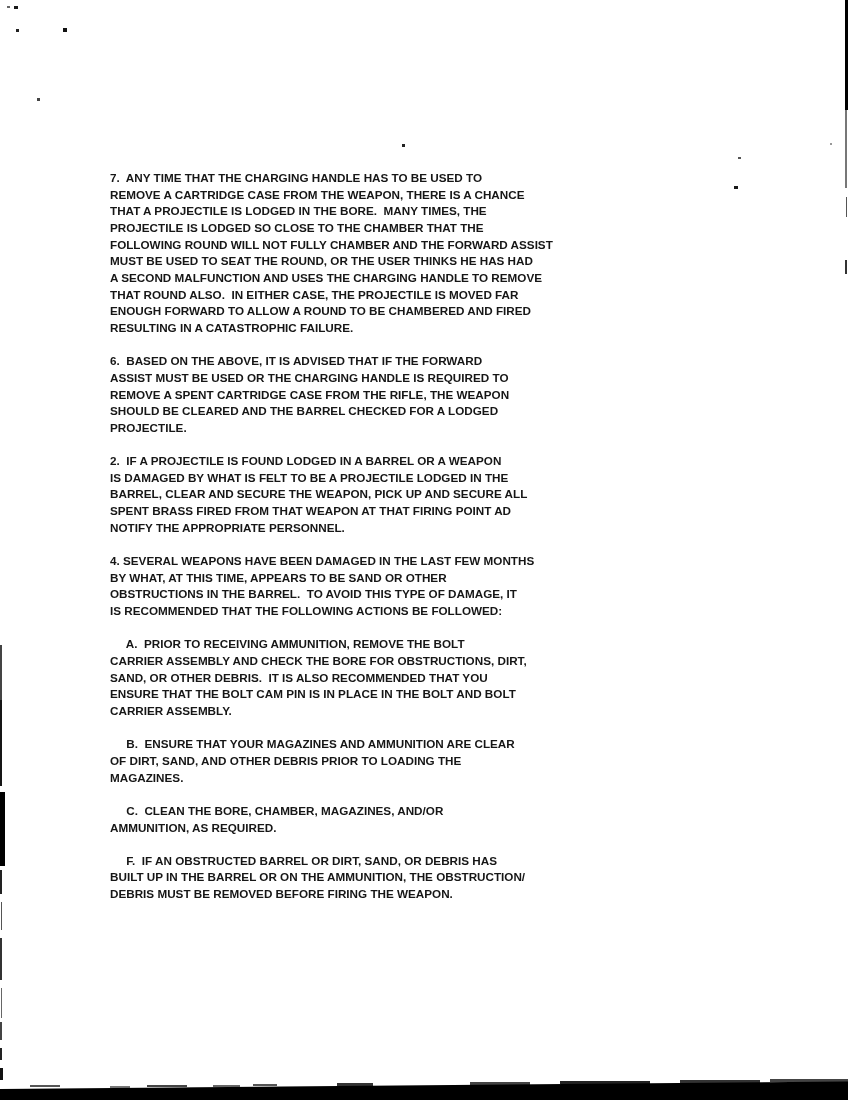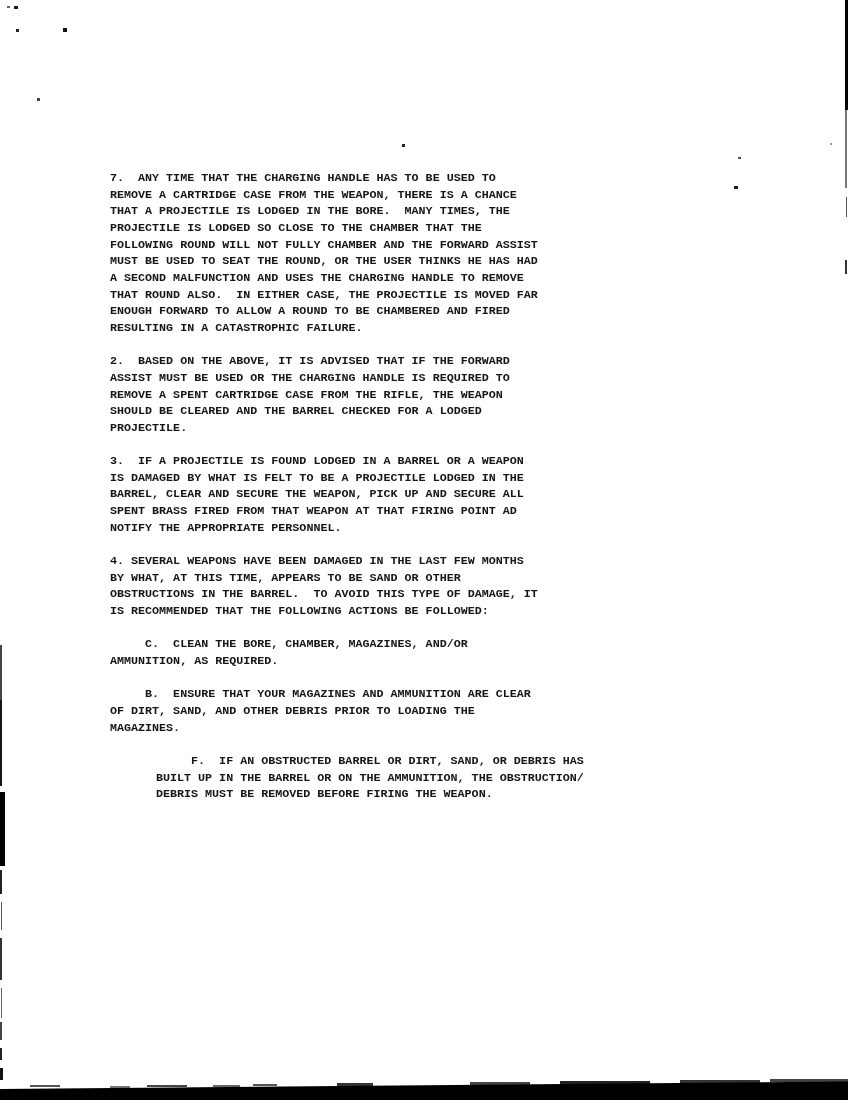--- a/index.html
+++ b/index.html
@@ -17,29 +17,29 @@
   }
   .doc-text {
     position: absolute;
     left: 110px;
     top: 170px;
     width: 640px;
   }
   .doc-text pre {
     margin: 0 0 16.65px 0;
     padding: 0;
-    font-family: Liberation Mono, monospace;
+    font-family: Liberation Sans, sans-serif;
     font-size: 11.7px;
     line-height: 16.65px;
     font-weight: 700;
     color: #161616;
     letter-spacing: 0px;
     white-space: pre;
   }
-  .doc-text pre:last-child { margin-bottom: 0; margin-left: 46px; }
+  .doc-text pre:last-child { margin-bottom: 0; }
   .artifact {
     position: absolute;
     pointer-events: none;
   }
   .bottom-bar {
     position: absolute;
     left: 0;
     top: 1081px;
     width: 848px;
     height: 19px;
@@ -56,39 +56,44 @@
     <pre>7.  ANY TIME THAT THE CHARGING HANDLE HAS TO BE USED TO
 REMOVE A CARTRIDGE CASE FROM THE WEAPON, THERE IS A CHANCE
 THAT A PROJECTILE IS LODGED IN THE BORE.  MANY TIMES, THE
 PROJECTILE IS LODGED SO CLOSE TO THE CHAMBER THAT THE
 FOLLOWING ROUND WILL NOT FULLY CHAMBER AND THE FORWARD ASSIST
 MUST BE USED TO SEAT THE ROUND, OR THE USER THINKS HE HAS HAD
 A SECOND MALFUNCTION AND USES THE CHARGING HANDLE TO REMOVE
 THAT ROUND ALSO.  IN EITHER CASE, THE PROJECTILE IS MOVED FAR
 ENOUGH FORWARD TO ALLOW A ROUND TO BE CHAMBERED AND FIRED
 RESULTING IN A CATASTROPHIC FAILURE.</pre>
-    <pre>2.  BASED ON THE ABOVE, IT IS ADVISED THAT IF THE FORWARD
+    <pre>6.  BASED ON THE ABOVE, IT IS ADVISED THAT IF THE FORWARD
 ASSIST MUST BE USED OR THE CHARGING HANDLE IS REQUIRED TO
 REMOVE A SPENT CARTRIDGE CASE FROM THE RIFLE, THE WEAPON
 SHOULD BE CLEARED AND THE BARREL CHECKED FOR A LODGED
 PROJECTILE.</pre>
-    <pre>3.  IF A PROJECTILE IS FOUND LODGED IN A BARREL OR A WEAPON
+    <pre>2.  IF A PROJECTILE IS FOUND LODGED IN A BARREL OR A WEAPON
 IS DAMAGED BY WHAT IS FELT TO BE A PROJECTILE LODGED IN THE
 BARREL, CLEAR AND SECURE THE WEAPON, PICK UP AND SECURE ALL
 SPENT BRASS FIRED FROM THAT WEAPON AT THAT FIRING POINT AD
 NOTIFY THE APPROPRIATE PERSONNEL.</pre>
     <pre>4. SEVERAL WEAPONS HAVE BEEN DAMAGED IN THE LAST FEW MONTHS
 BY WHAT, AT THIS TIME, APPEARS TO BE SAND OR OTHER
 OBSTRUCTIONS IN THE BARREL.  TO AVOID THIS TYPE OF DAMAGE, IT
 IS RECOMMENDED THAT THE FOLLOWING ACTIONS BE FOLLOWED:</pre>
-    <pre>     C.  CLEAN THE BORE, CHAMBER, MAGAZINES, AND/OR
-AMMUNITION, AS REQUIRED.</pre>
+    <pre>     A.  PRIOR TO RECEIVING AMMUNITION, REMOVE THE BOLT
+CARRIER ASSEMBLY AND CHECK THE BORE FOR OBSTRUCTIONS, DIRT,
+SAND, OR OTHER DEBRIS.  IT IS ALSO RECOMMENDED THAT YOU
+ENSURE THAT THE BOLT CAM PIN IS IN PLACE IN THE BOLT AND BOLT
+CARRIER ASSEMBLY.</pre>
     <pre>     B.  ENSURE THAT YOUR MAGAZINES AND AMMUNITION ARE CLEAR
 OF DIRT, SAND, AND OTHER DEBRIS PRIOR TO LOADING THE
 MAGAZINES.</pre>
+    <pre>     C.  CLEAN THE BORE, CHAMBER, MAGAZINES, AND/OR
+AMMUNITION, AS REQUIRED.</pre>
     <pre>     F.  IF AN OBSTRUCTED BARREL OR DIRT, SAND, OR DEBRIS HAS
 BUILT UP IN THE BARREL OR ON THE AMMUNITION, THE OBSTRUCTION/
 DEBRIS MUST BE REMOVED BEFORE FIRING THE WEAPON.</pre>
   </div>
 
   <div class="artifact" style="left:7px;top:6px;width:3px;height:2px;background:#666;"></div>
   <div class="artifact" style="left:14px;top:6px;width:4px;height:3px;background:#1a1a1a;"></div>
   <div class="artifact" style="left:16px;top:29px;width:3px;height:3px;background:#222;"></div>
   <div class="artifact" style="left:63px;top:28px;width:4px;height:4px;background:#111;"></div>
   <div class="artifact" style="left:37px;top:98px;width:3px;height:3px;background:#444;"></div>

